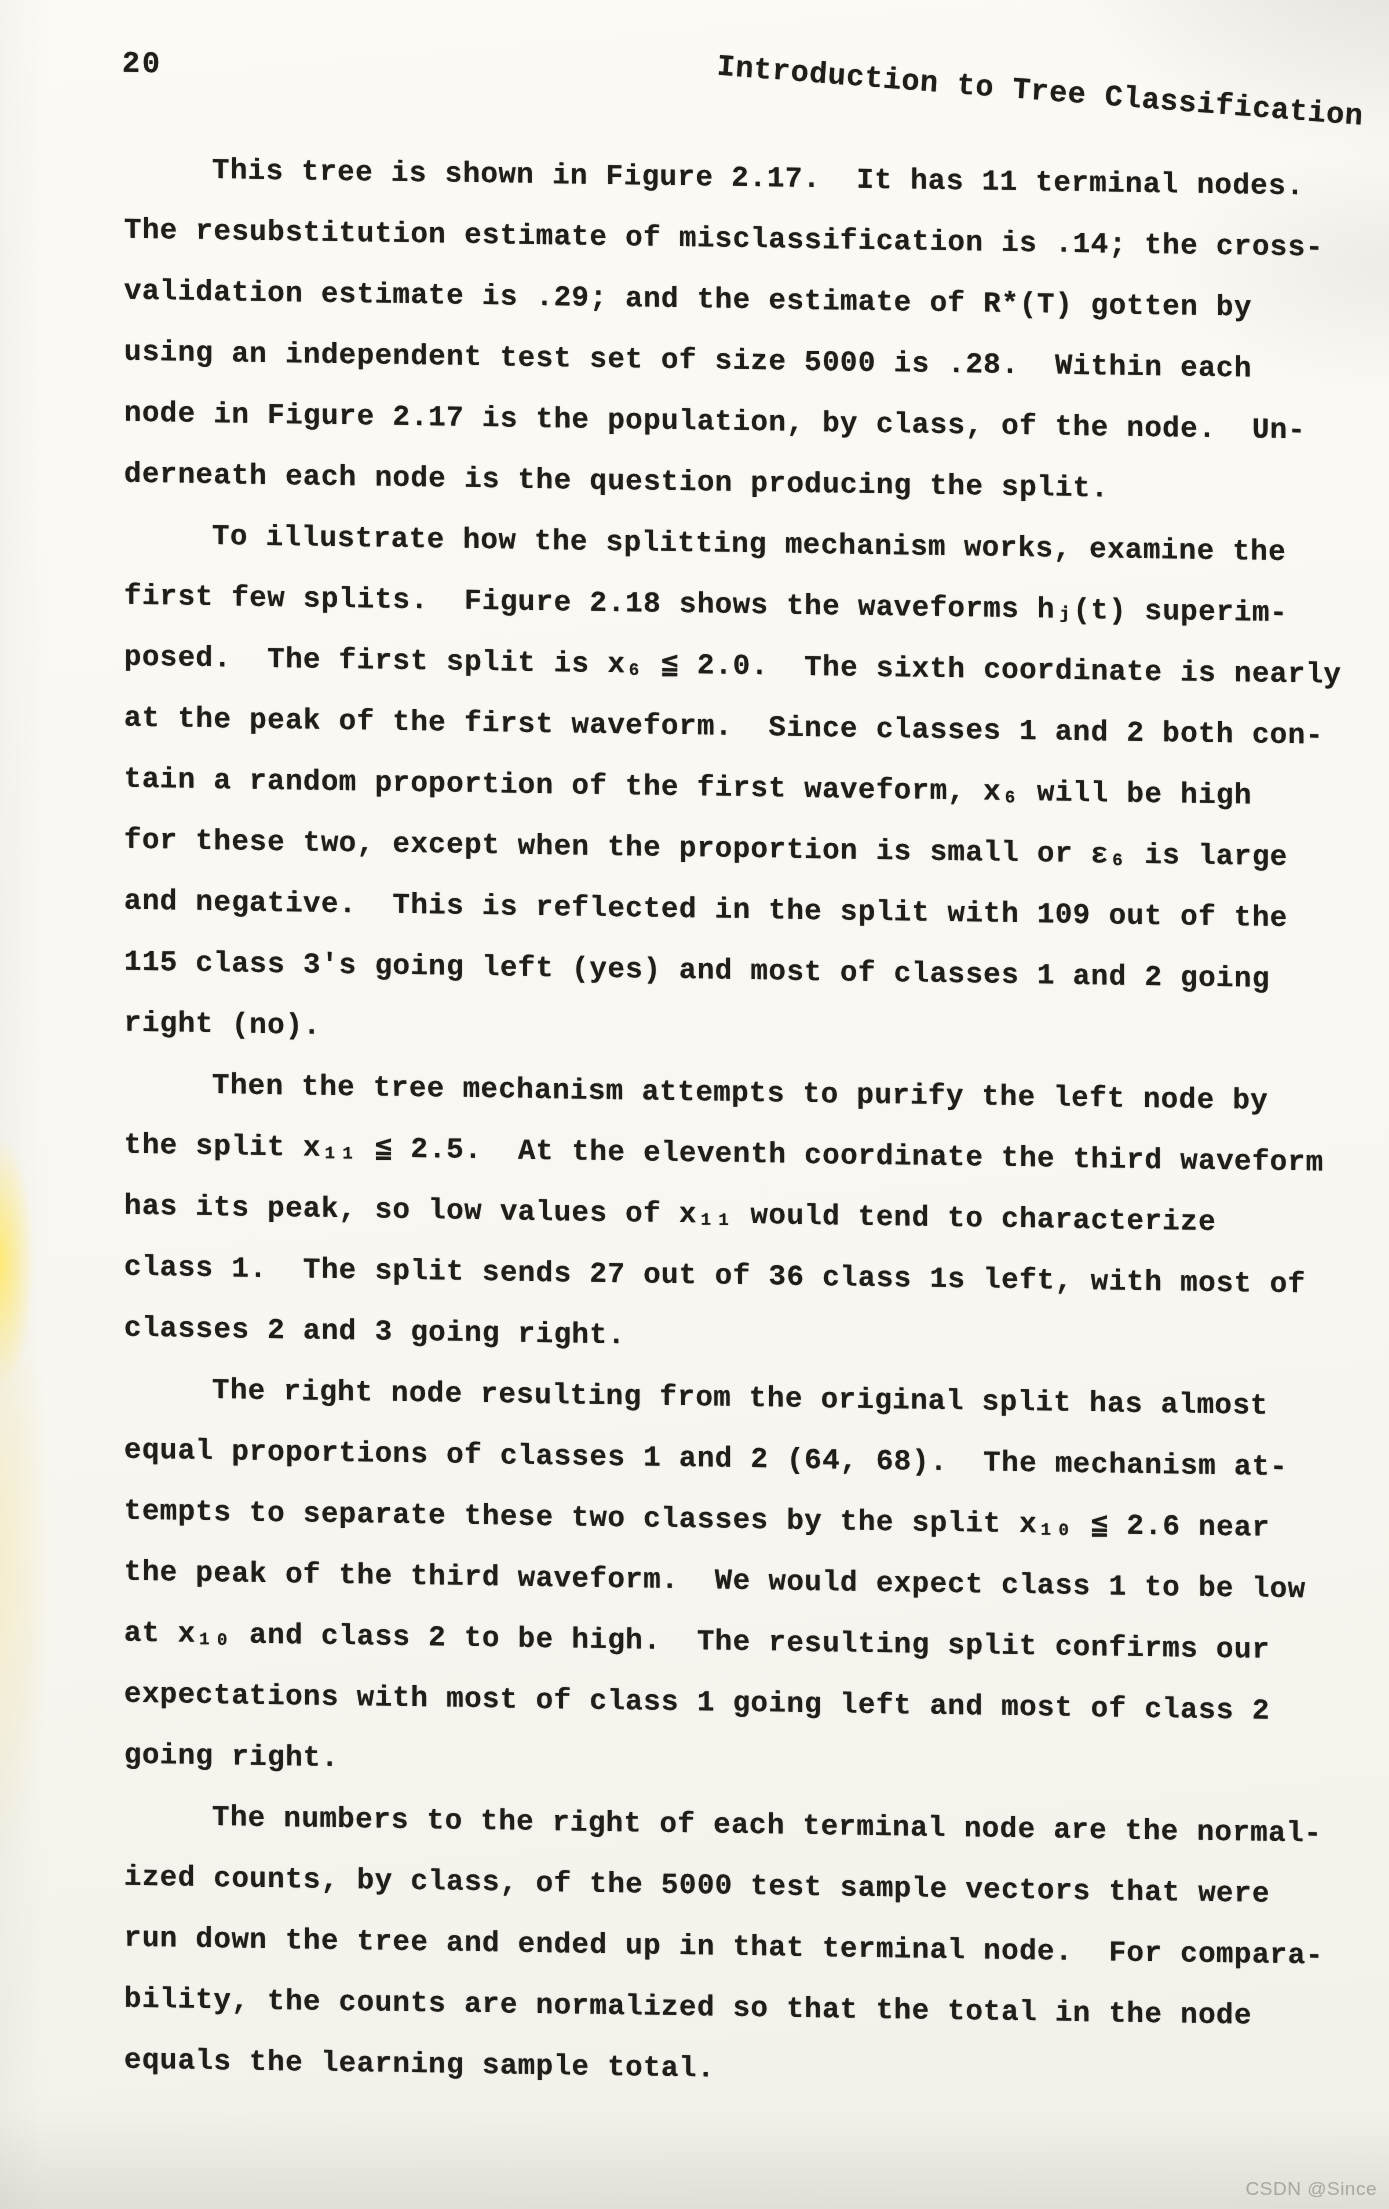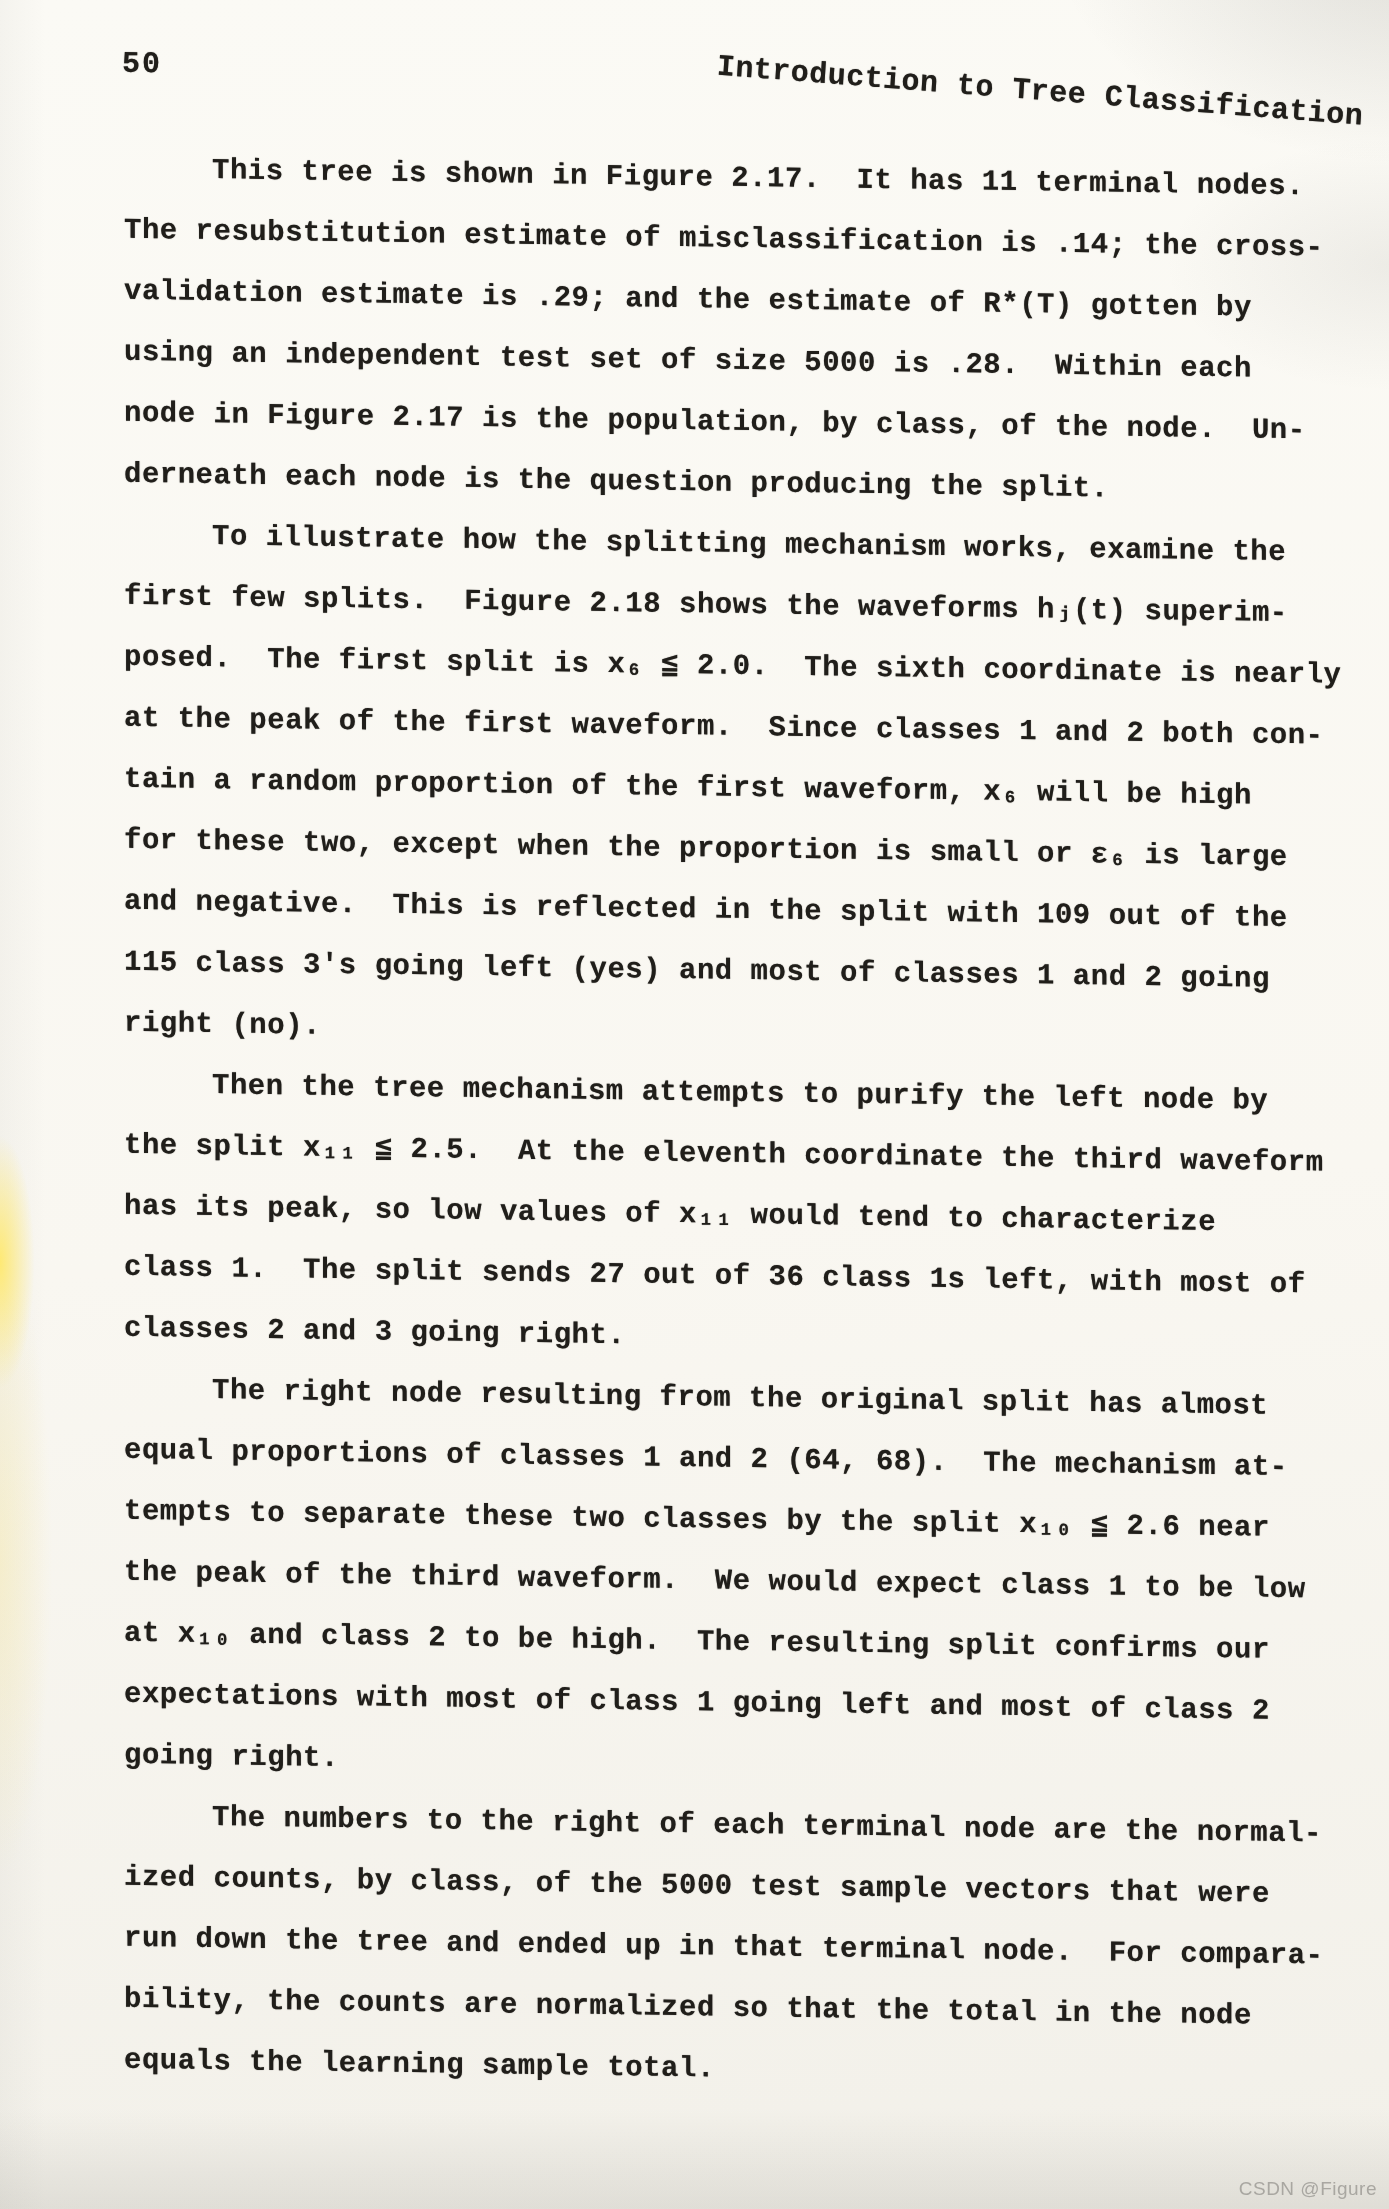--- a/index.html
+++ b/index.html
@@ -76,21 +76,21 @@
     font-size: 19px;
     color: rgba(165,163,158,0.95);
     letter-spacing: 0.5px;
   }
 </style>
 </head>
 <body>
 
 <div class="page">
   <div class="content">
-    <span class="page-num">50</span>
+    <span class="page-num">20</span>
     <span class="running-title">Introduction to Tree Classification</span>
     <div class="body-text">
         <div class="line indent">This tree is shown in Figure 2.17.  It has 11 terminal nodes.</div>
         <div class="line">The resubstitution estimate of misclassification is .14; the cross-</div>
         <div class="line">validation estimate is .29; and the estimate of R*(T) gotten by</div>
         <div class="line">using an independent test set of size 5000 is .28.  Within each</div>
         <div class="line">node in Figure 2.17 is the population, by class, of the node.  Un-</div>
         <div class="line">derneath each node is the question producing the split.</div>
         <div class="line indent">To illustrate how the splitting mechanism works, examine the</div>
         <div class="line">first few splits.  Figure 2.18 shows the waveforms hⱼ(t) superim-</div>
@@ -113,14 +113,14 @@
         <div class="line">at x₁₀ and class 2 to be high.  The resulting split confirms our</div>
         <div class="line">expectations with most of class 1 going left and most of class 2</div>
         <div class="line">going right.</div>
         <div class="line indent">The numbers to the right of each terminal node are the normal-</div>
         <div class="line">ized counts, by class, of the 5000 test sample vectors that were</div>
         <div class="line">run down the tree and ended up in that terminal node.  For compara-</div>
         <div class="line">bility, the counts are normalized so that the total in the node</div>
         <div class="line">equals the learning sample total.</div>
       </div>
   </div>
-  <div class="watermark">CSDN @Figure</div>
+  <div class="watermark">CSDN @Since</div>
 </div>
 
 </body></html>

